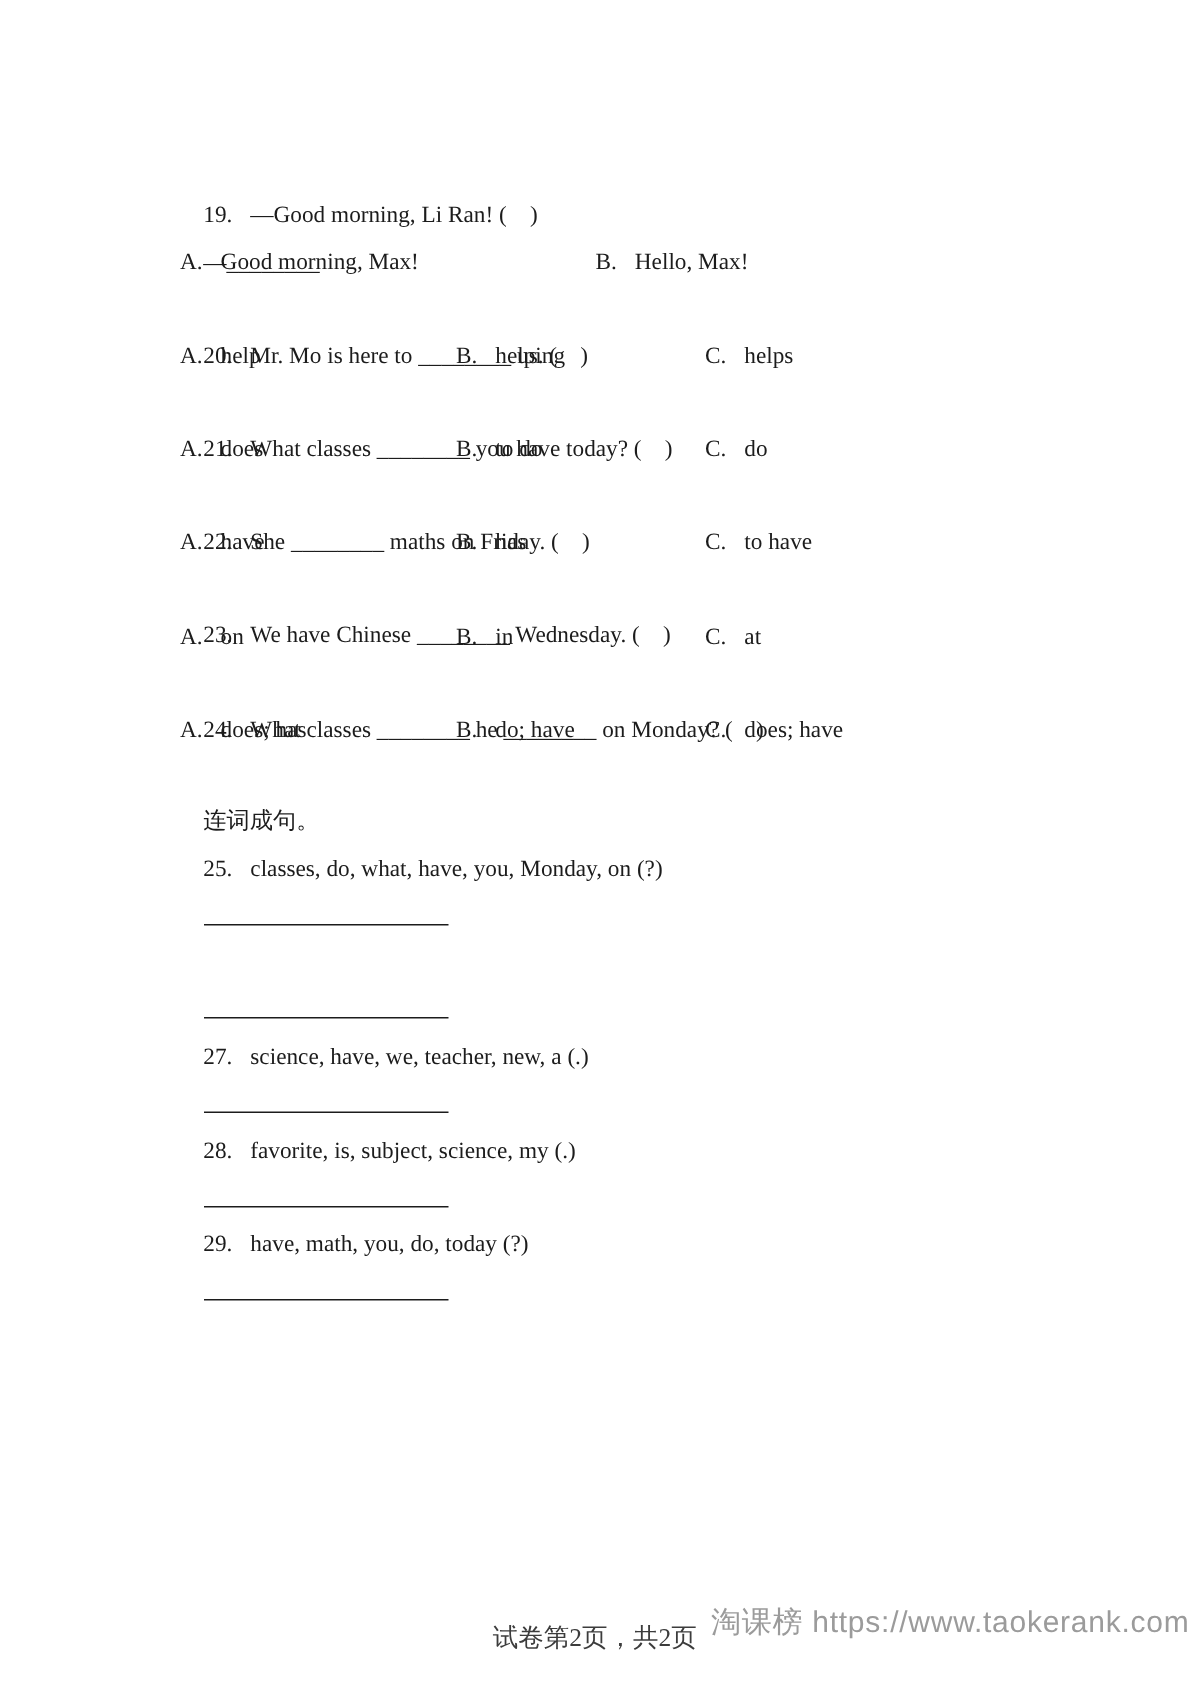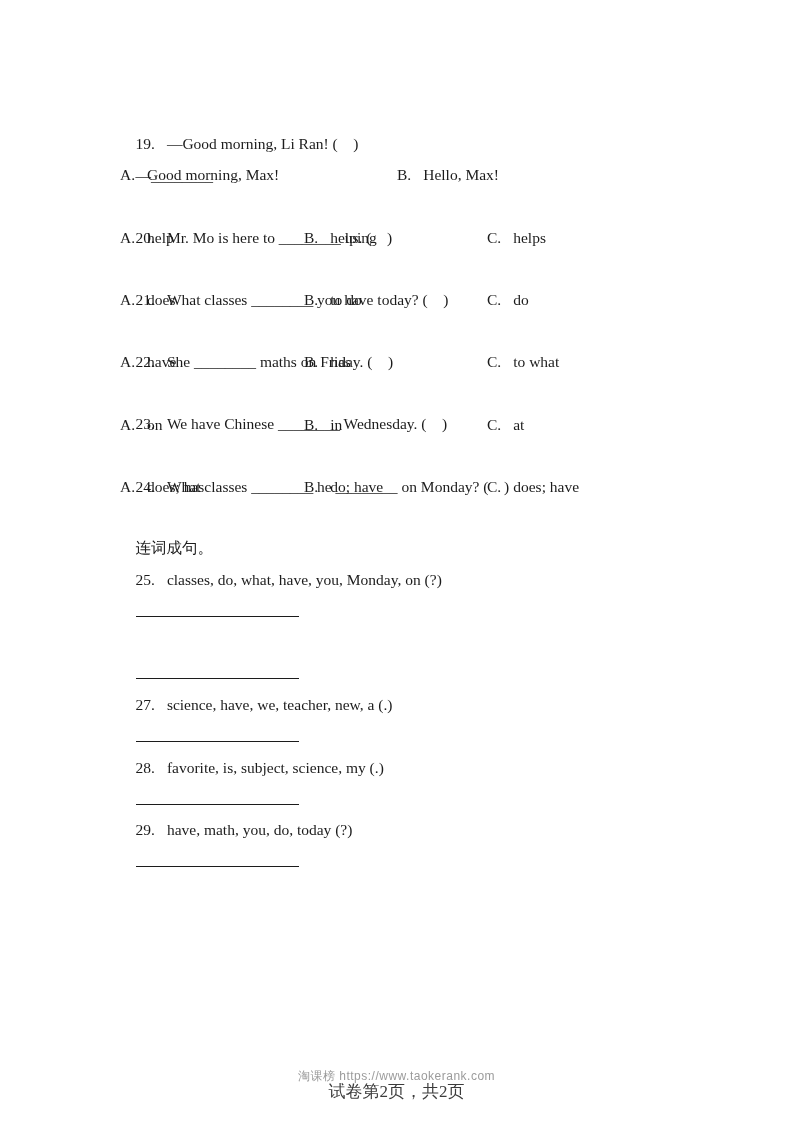--- a/index.html
+++ b/index.html
@@ -11,30 +11,30 @@
   .doc{position:absolute;left:0;top:0;width:793px;height:829px;background:#fff;}
   .line{
     position:absolute;left:120px;width:600px;height:31px;line-height:31px;
     white-space:pre;
   }
   .qnum{display:inline-block;margin-right:12px;}
   .opt{position:absolute;top:0;white-space:pre;}
   .optlabel{display:inline-block;margin-right:12px;}
   .c1{left:0;}        
   .c2{left:184px;}    
-  .c3{left:367px;text-align:right;}    
+  .c3{left:350px;text-align:right;}    
   .c2wide{left:277px;}
   .ansline{
     display:inline-block;width:163px;height:20px;
     border-bottom:1.5px solid #1c1c1c;
   }
   .footer-watermark{
-    position:absolute;left:0;top:1068px;width:793px;text-align:center;
+    position:absolute;left:0;top:1068px;width:793px;text-align:right;
     font-family:"Liberation Sans","DejaVu Sans",sans-serif;
-    font-size:12px;color:#9b9b9b;letter-spacing:.5px;
+    font-size:20px;color:#9b9b9b;letter-spacing:.5px;
   }
   .footer-page{
     position:absolute;left:0;top:1080px;width:793px;text-align:center;
     font-size:17px;color:#3c3c3c;
   }
 </style>
 </head>
 <body>
 
 <div class="doc">
@@ -67,21 +67,21 @@
     <span class="opt c2"><span class="optlabel">B.</span><span>to do</span></span>
     <span class="opt c3"><span class="optlabel">C.</span><span>do</span></span>
   </div>
 
   <div class="line" style="top:315px">
     <span class="qnum">22.</span><span>She ________ maths on Friday. (    )</span>
   </div>
   <div class="line" style="top:346px">
     <span class="opt c1"><span class="optlabel">A.</span><span>have</span></span>
     <span class="opt c2"><span class="optlabel">B.</span><span>has</span></span>
-    <span class="opt c3"><span class="optlabel">C.</span><span>to what</span></span>
+    <span class="opt c3"><span class="optlabel">C.</span><span>to have</span></span>
   </div>
 
   <div class="line" style="top:377px">
     <span class="qnum">23.</span><span>We have Chinese ________ Wednesday. (    )</span>
   </div>
   <div class="line" style="top:409px">
     <span class="opt c1"><span class="optlabel">A.</span><span>on</span></span>
     <span class="opt c2"><span class="optlabel">B.</span><span>in</span></span>
     <span class="opt c3"><span class="optlabel">C.</span><span>at</span></span>
   </div>

